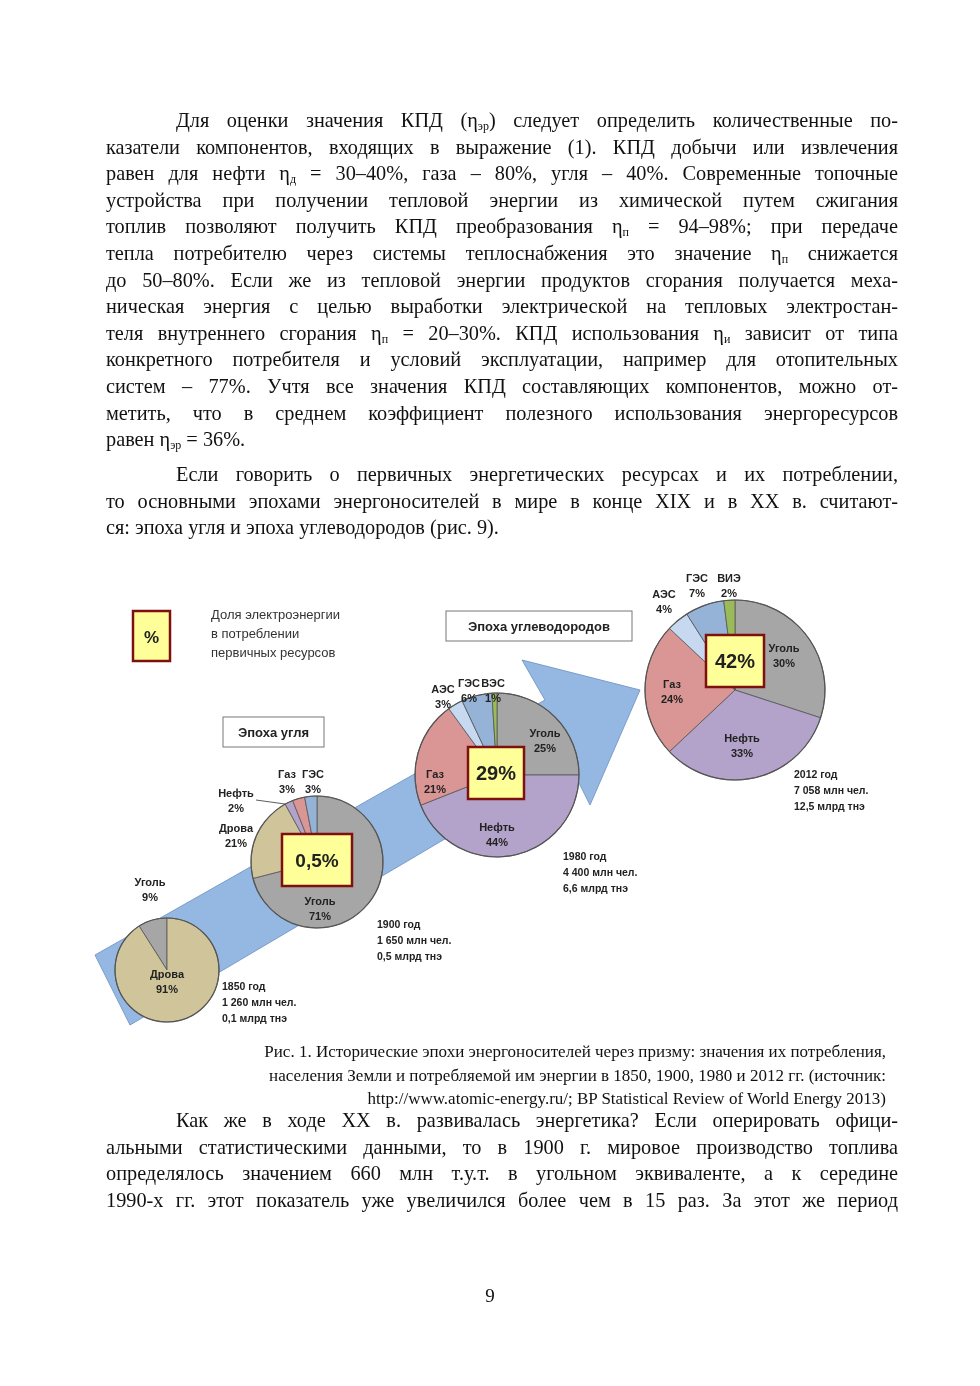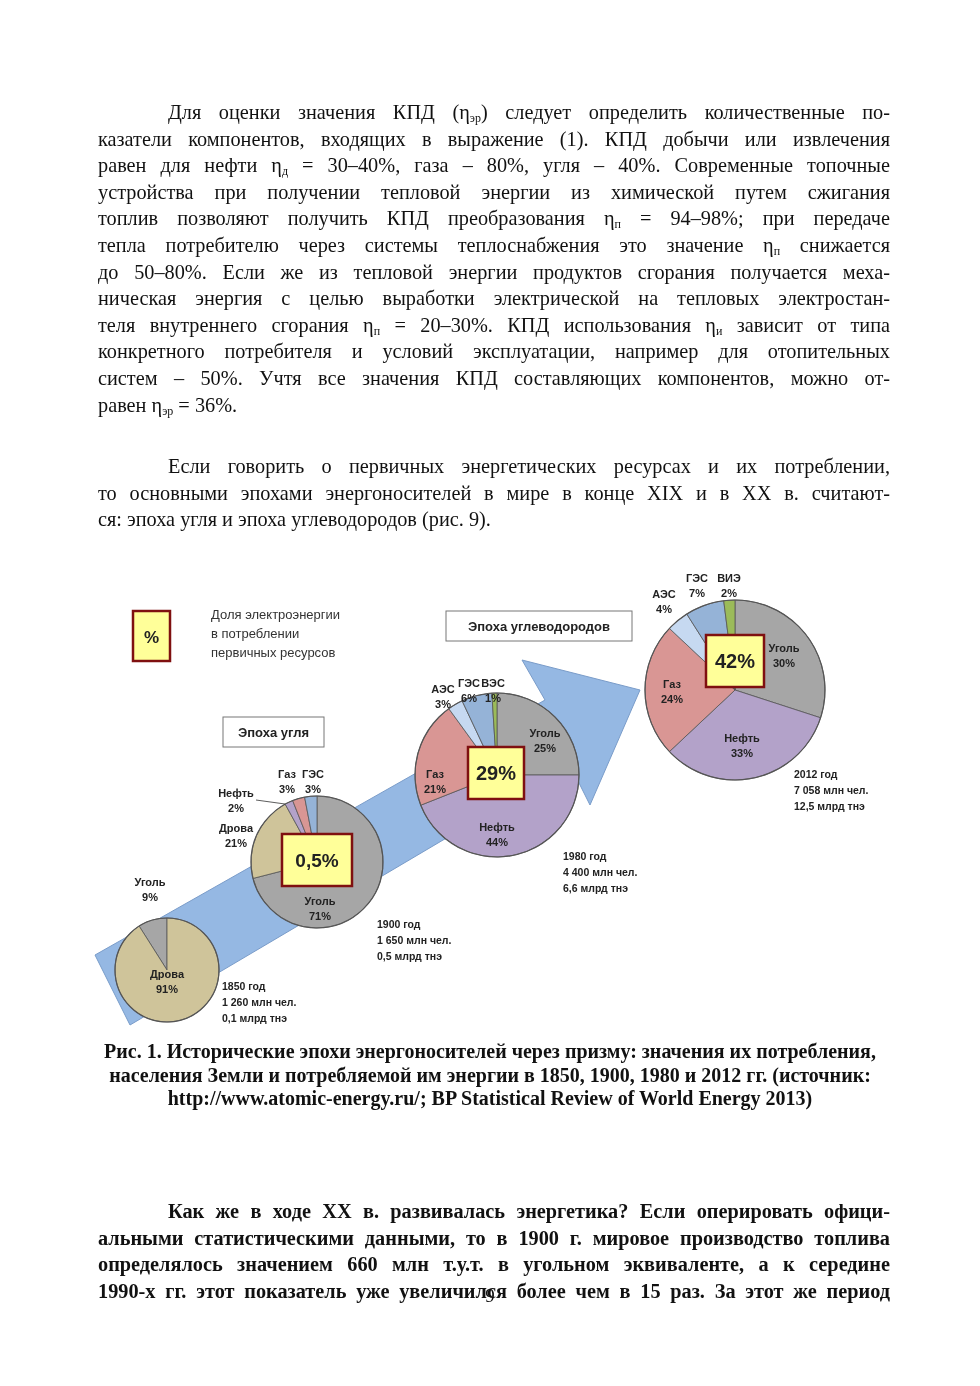--- a/index.html
+++ b/index.html
@@ -1,46 +1,47 @@
 <!DOCTYPE html>
 <html><head>
 <meta charset="utf-8">
 <style>
   html, body { margin: 0; padding: 0; background: #ffffff; }
   body { width: 980px; height: 1386px; position: relative; overflow: hidden; font-family: "Liberation Serif", serif; color: #111; }
-  .para { position: absolute; left: 94px; width: 792px; font-size: 20.3px; line-height: 26.6px; text-align: justify; margin: 4px; }
+  .para { position: absolute; left: 94px; width: 792px; font-size: 20.3px; line-height: 26.6px; text-align: justify; margin: 12px; }
   .para .ln { display: block; text-align: justify; text-align-last: justify; white-space: nowrap; height: 26.6px; }
   .para .ln.last { text-align-last: left; }
   .para .ln.ind { padding-left: 70px; }
   sub.s { font-size: 12px; vertical-align: -3px; }
   #p1 { top: 95px; }
   #p2 { top: 449px; }
-  #p3 { top: 1194px; font-weight: bold; }
-  .caption { position: absolute; left: 94px; width: 792px; top: 1040px; font-family: "Liberation Serif", serif; font-weight: bold; font-size: 20px; line-height: 23.5px; text-align: center; }
+  #p3 { top: 1095px; }
+  .caption { position: absolute; left: 94px; width: 792px; top: 1040px; font-family: "Liberation Serif", serif; font-weight: normal; font-size: 17px; line-height: 23.5px; text-align: right; }
   .caption span { display: block; white-space: nowrap; }
   .pagenum { position: absolute; left: 0; width: 980px; top: 1285px; text-align: center; font-size: 19px; }
   #figure { position: absolute; left: 0; top: 0; width: 980px; height: 1386px; pointer-events: none; }
   #figure text { font-family: "Liberation Sans", sans-serif; font-weight: bold; fill: #222; }
   .legend-text { font-size: 13px; font-weight: normal !important; fill: #333 !important; }
 </style>
 </head>
 <body>
 
 <div class="para" id="p1">
     <span class="ln ind">Для оценки значения КПД (η<sub class="s">эр</sub>) следует определить количественные по-</span>
     <span class="ln">казатели компонентов, входящих в выражение (1). КПД добычи или извлечения</span>
     <span class="ln">равен для нефти η<sub class="s">д</sub> = 30–40%, газа – 80%, угля – 40%. Современные топочные</span>
     <span class="ln">устройства при получении тепловой энергии из химической путем сжигания</span>
     <span class="ln">топлив позволяют получить КПД преобразования η<sub class="s">п</sub> = 94–98%; при передаче</span>
     <span class="ln">тепла потребителю через системы теплоснабжения это значение η<sub class="s">п</sub> снижается</span>
     <span class="ln">до 50–80%. Если же из тепловой энергии продуктов сгорания получается меха-</span>
     <span class="ln">ническая энергия с целью выработки электрической на тепловых электростан-</span>
     <span class="ln">теля внутреннего сгорания η<sub class="s">п</sub> = 20–30%. КПД использования η<sub class="s">и</sub> зависит от типа</span>
     <span class="ln">конкретного потребителя и условий эксплуатации, например для отопительных</span>
-    <span class="ln">систем – 50%. Учтя все значения КПД составляющих компонентов, можно от-</span>
+    <span class="ln">систем – 77%. Учтя все значения КПД составляющих компонентов, можно от-</span>
+    <span class="ln">метить, что в среднем коэффициент полезного использования энергоресурсов</span>
     <span class="ln last">равен η<sub class="s">эр</sub> = 36%.</span>
   </div>
 
 <div class="para" id="p2">
   <span class="ln ind">Если говорить о первичных энергетических ресурсах и их потреблении,</span>
   <span class="ln">то основными эпохами энергоносителей в мире в конце XIX и в XX в. считают-</span>
   <span class="ln last">ся: эпоха угля и эпоха углеводородов (рис. 9).</span>
 </div>
 
 <svg id="figure" viewBox="0 0 980 1386" xmlns="http://www.w3.org/2000/svg">

